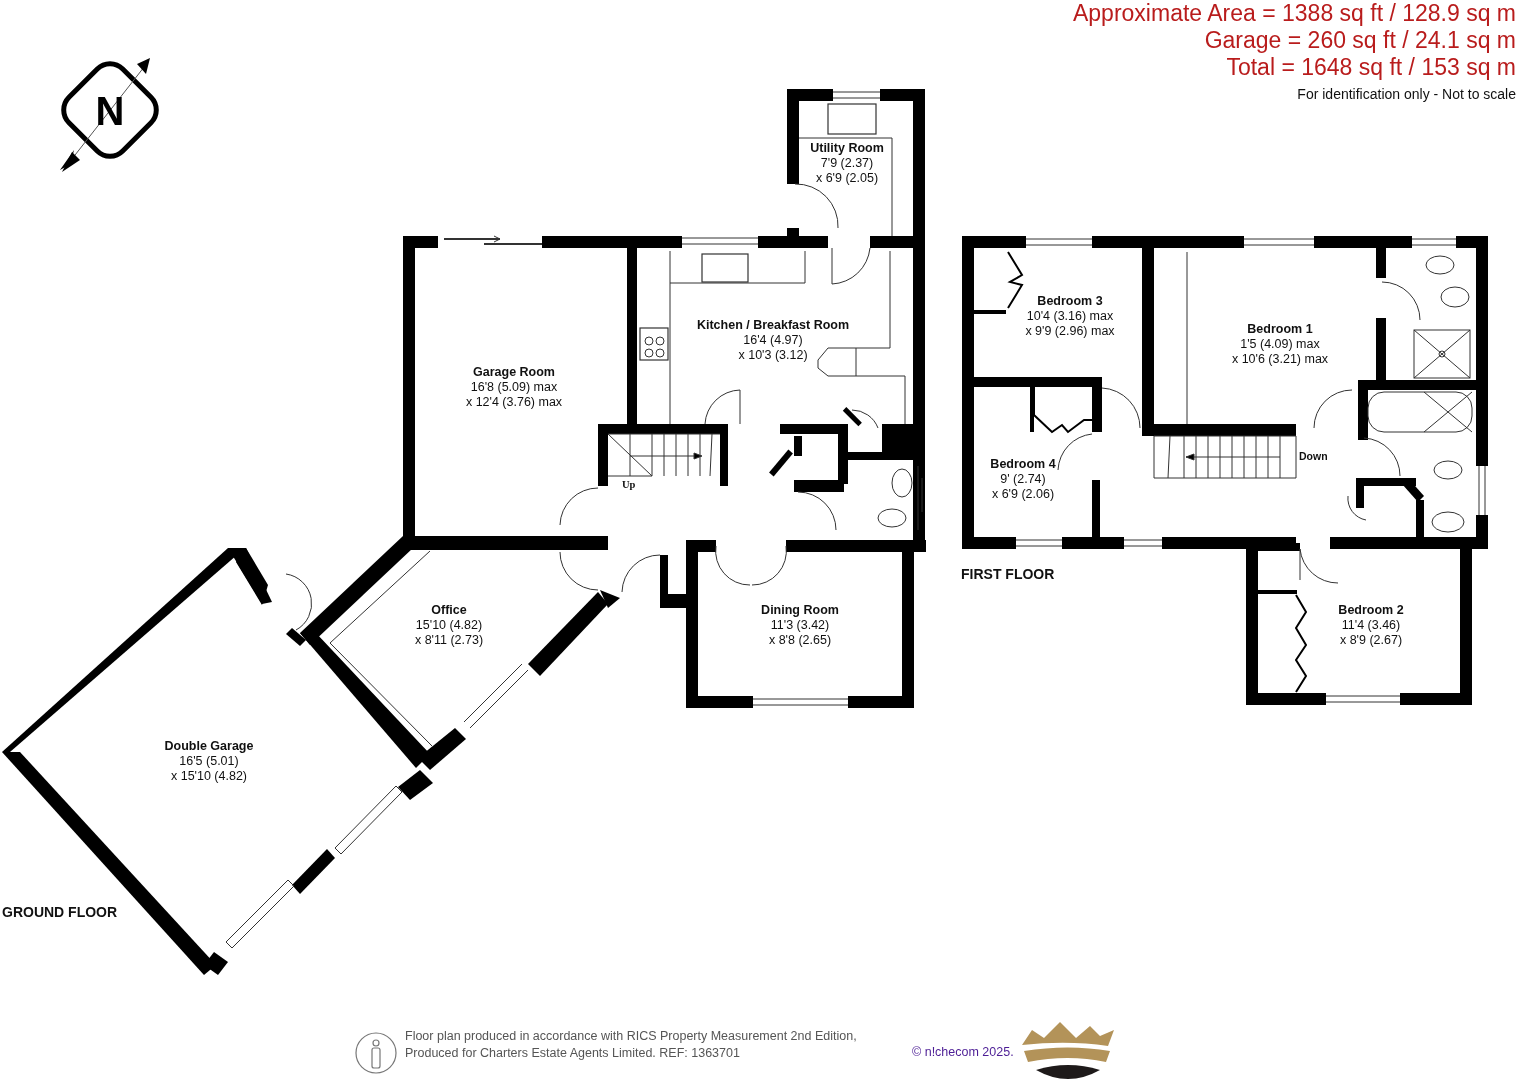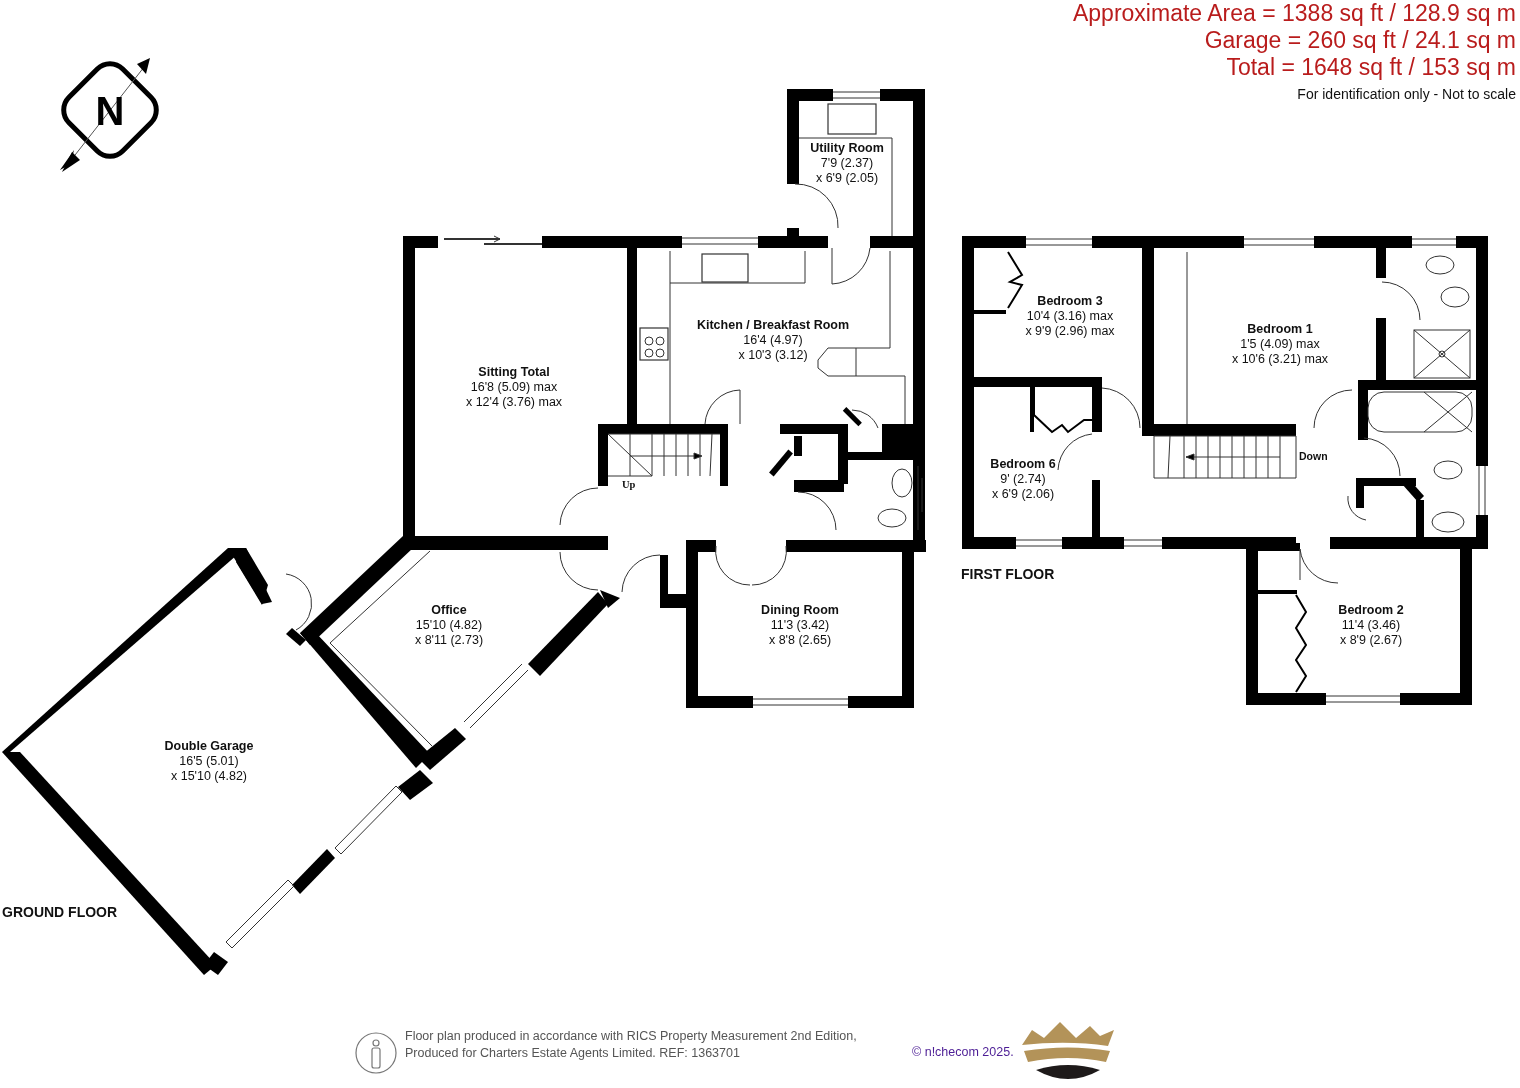--- a/index.html
+++ b/index.html
@@ -289,21 +289,21 @@
   <div class="room-name">Utility Room</div>
   <div>7'9 (2.37)</div>
   <div>x 6'9 (2.05)</div>
 </div>
 <div class="room-label" style="left:773px; top:318px;">
   <div class="room-name">Kitchen / Breakfast Room</div>
   <div>16'4 (4.97)</div>
   <div>x 10'3 (3.12)</div>
 </div>
 <div class="room-label" style="left:514px; top:365px;">
-  <div class="room-name">Sitting Total</div>
+  <div class="room-name">Garage Room</div>
   <div>16'8 (5.09) max</div>
   <div>x 12'4 (3.76) max</div>
 </div>
 <div class="room-label" style="left:449px; top:603px;">
   <div class="room-name">Office</div>
   <div>15'10 (4.82)</div>
   <div>x 8'11 (2.73)</div>
 </div>
 <div class="room-label" style="left:800px; top:603px;">
   <div class="room-name">Dining Room</div>
@@ -322,21 +322,21 @@
   <div class="room-name">Bedroom 3</div>
   <div>10'4 (3.16) max</div>
   <div>x 9'9 (2.96) max</div>
 </div>
 <div class="room-label" style="left:1280px; top:322px;">
   <div class="room-name">Bedroom 1</div>
   <div>1'5 (4.09) max</div>
   <div>x 10'6 (3.21) max</div>
 </div>
 <div class="room-label" style="left:1023px; top:457px;">
-  <div class="room-name">Bedroom 6</div>
+  <div class="room-name">Bedroom 4</div>
   <div>9' (2.74)</div>
   <div>x 6'9 (2.06)</div>
 </div>
 <div class="room-label" style="left:1371px; top:603px;">
   <div class="room-name">Bedroom 2</div>
   <div>11'4 (3.46)</div>
   <div>x 8'9 (2.67)</div>
 </div>
 <div class="small-label" style="left:1299px; top:450px;">Down</div>
 <div class="floor-label" style="left:961px; top:566px;">FIRST FLOOR</div>

